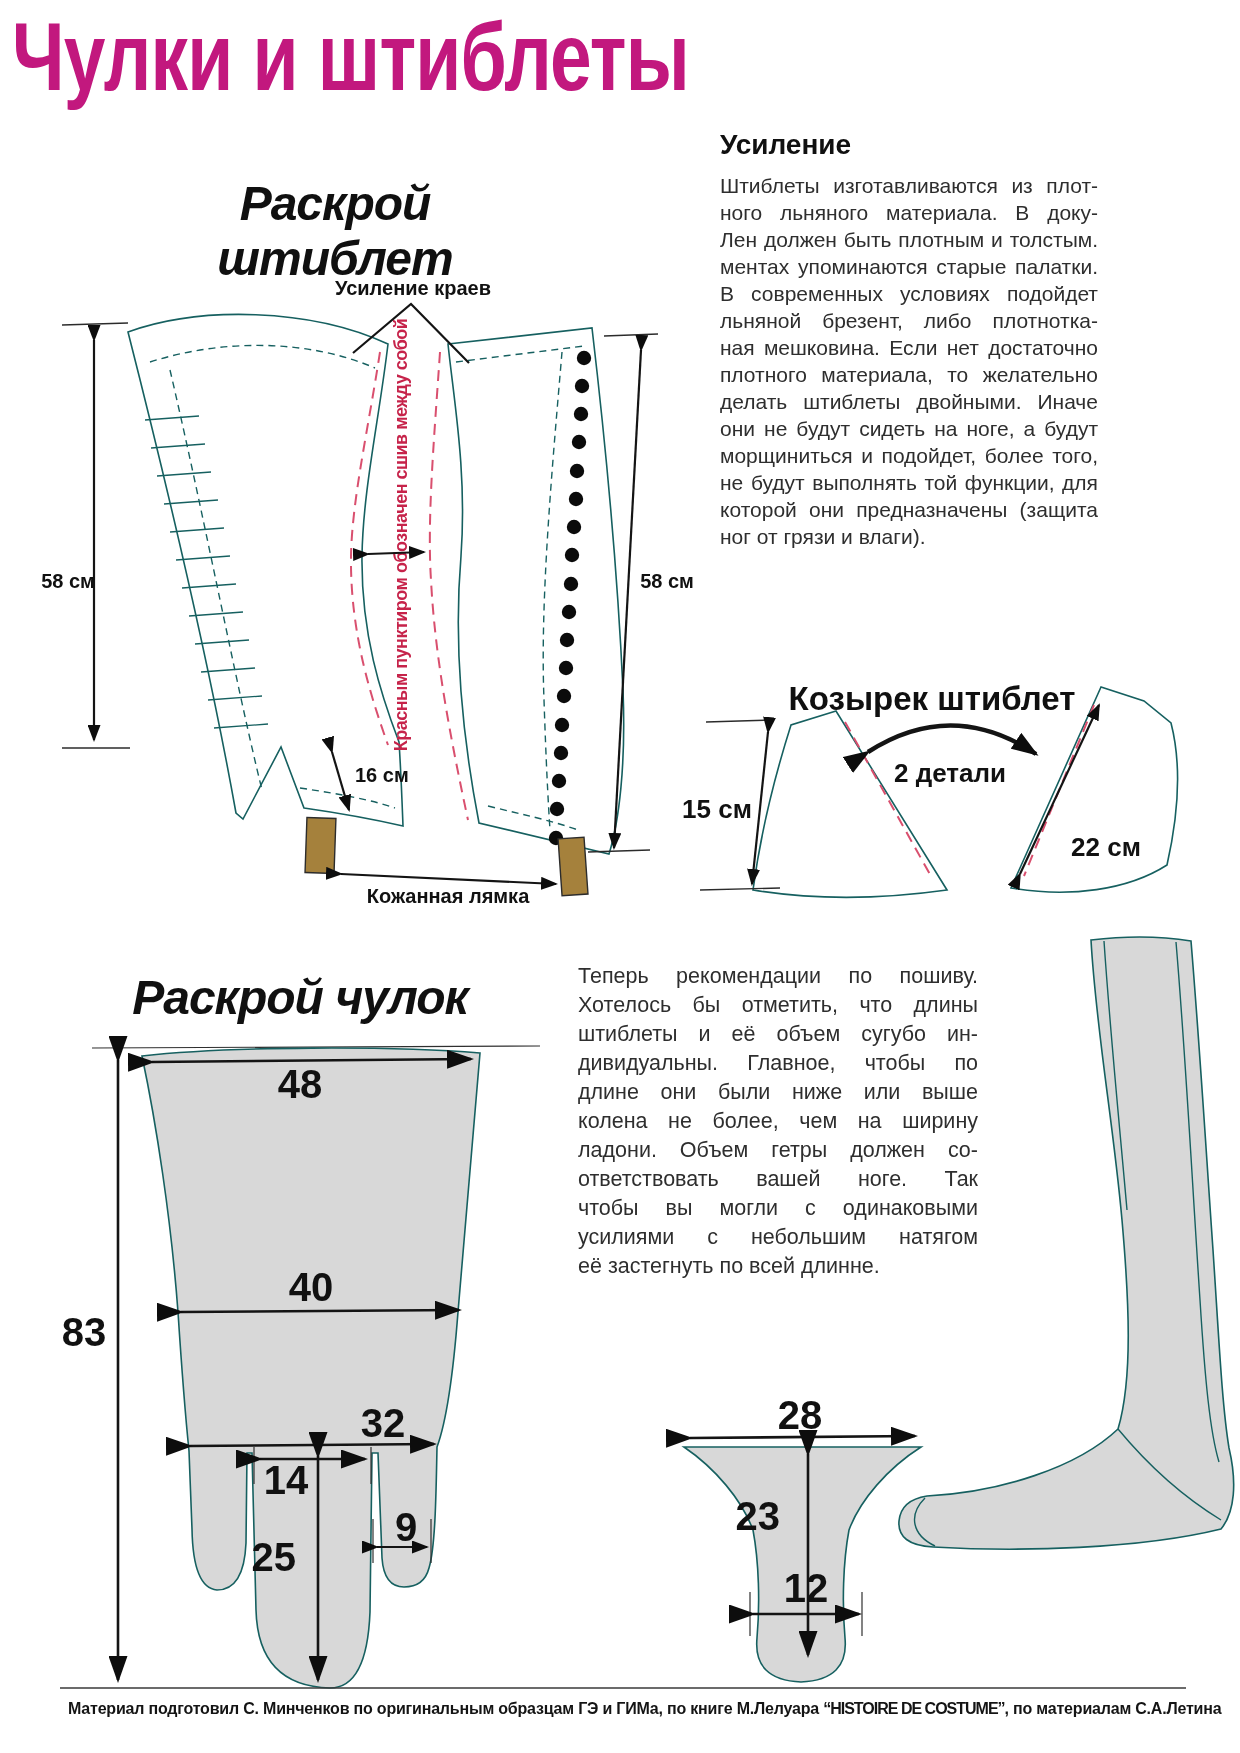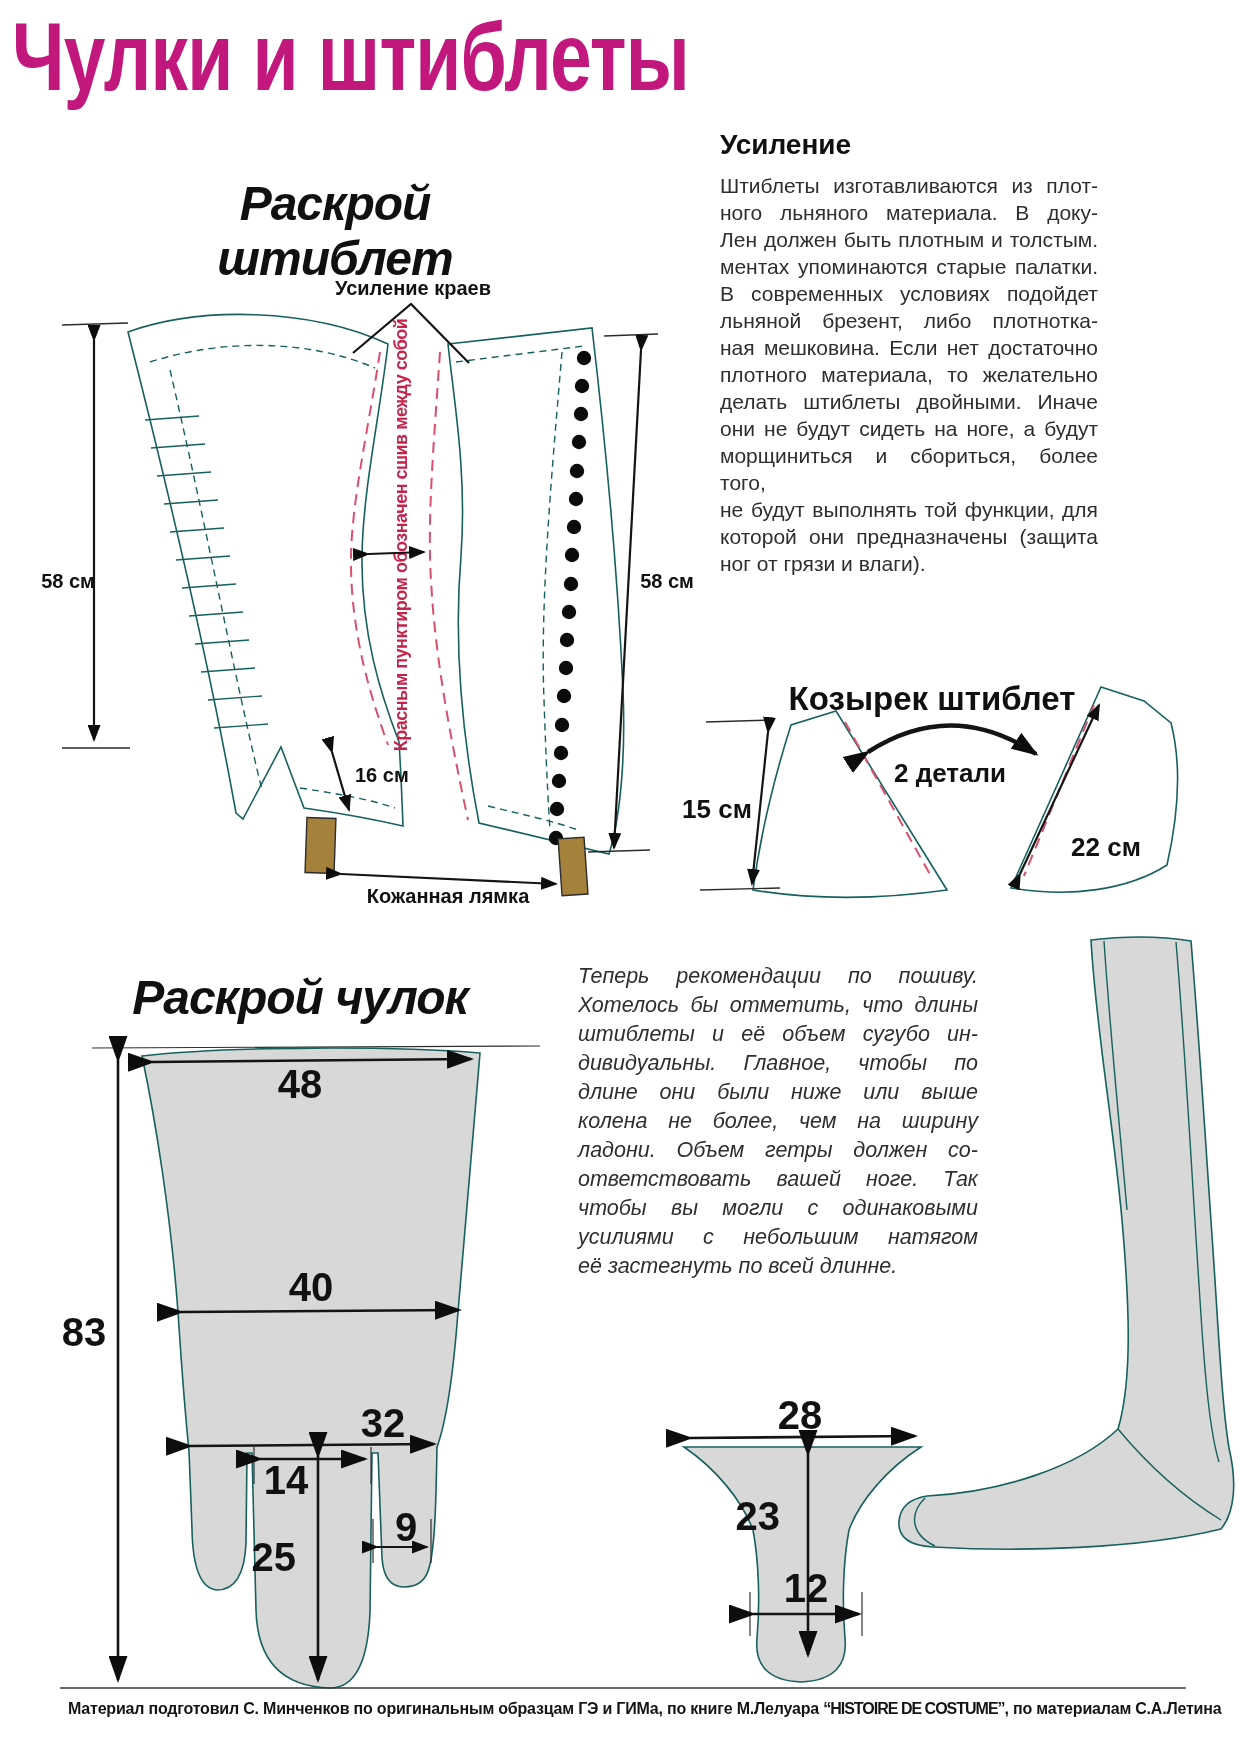--- a/index.html
+++ b/index.html
@@ -13,21 +13,21 @@
   .h-gaiter{left:120px;top:176px;width:430px;}
   .h-stocking{left:105px;top:970px;width:390px;}
   .h-visor{position:absolute;left:772px;top:632px;width:320px;text-align:center;
         font-weight:bold;font-size:33px;color:#101010;margin-top:48px;}
   .article-heading{position:absolute;left:720px;top:129px;width:380px;font-weight:bold;
         font-size:28px;color:#101010;}
   .para{position:absolute;color:#2e2e2e;}
   .para > div{text-align:justify;text-align-last:justify;}
   .para > div:last-child{text-align-last:left;}
   .p1{left:720px;top:172px;width:378px;font-size:21px;line-height:27px;}
-  .p2{left:578px;top:962px;width:400px;font-size:21.5px;line-height:29px;font-style:italic;}
+  .p2{left:578px;top:962px;width:400px;font-size:21.5px;line-height:29px;}
   .footer{position:absolute;left:68px;top:1700px;width:1160px;font-size:16px;font-weight:bold;
         white-space:nowrap;color:#141414;letter-spacing:-0.2px;}
   .footer .book{font-weight:900;letter-spacing:-1px;}
   svg.overlay{position:absolute;left:0;top:0;font-family:"Liberation Sans",sans-serif;}
   
   .piece{fill:#ffffff;stroke:#166060;stroke-width:1.6;}
   .gray{fill:#d8d8d8;stroke:#166060;stroke-width:1.6;}
   .seam{fill:none;stroke:#166060;stroke-width:1.4;stroke-dasharray:7 5;}
   .reddash{fill:none;stroke:#d94f6e;stroke-width:2;stroke-dasharray:11 7;}
   .dim{stroke:#141414;stroke-width:2.2;fill:none;}
@@ -59,21 +59,21 @@
       <div>Штиблеты изготавливаются из плот-</div>
       <div>ного льняного материала. В доку-</div>
       <div>Лен должен быть плотным и толстым.</div>
       <div>ментах упоминаются старые палатки.</div>
       <div>В современных условиях подойдет</div>
       <div>льняной брезент, либо плотнотка-</div>
       <div>ная мешковина. Если нет достаточно</div>
       <div>плотного материала, то желательно</div>
       <div>делать штиблеты двойными. Иначе</div>
       <div>они не будут сидеть на ноге, а будут</div>
-      <div>морщиниться и сбориться, более того,</div>
+      <div>морщиниться и подойдет, более того,</div>
       <div>не будут выполнять той функции, для</div>
       <div>которой они предназначены (защита</div>
       <div>ног от грязи и влаги).</div>
     </div>
   <div class="para p2">
       <div>Теперь рекомендации по пошиву.</div>
       <div>Хотелось бы отметить, что длины</div>
       <div>штиблеты и её объем сугубо ин-</div>
       <div>дивидуальны. Главное, чтобы по</div>
       <div>длине они были ниже или выше</div>

